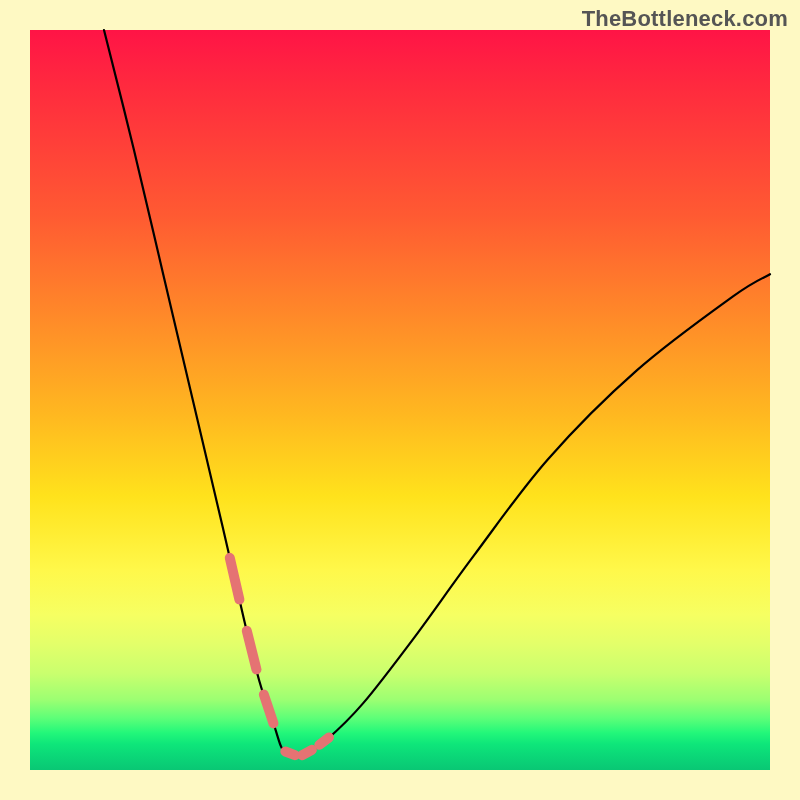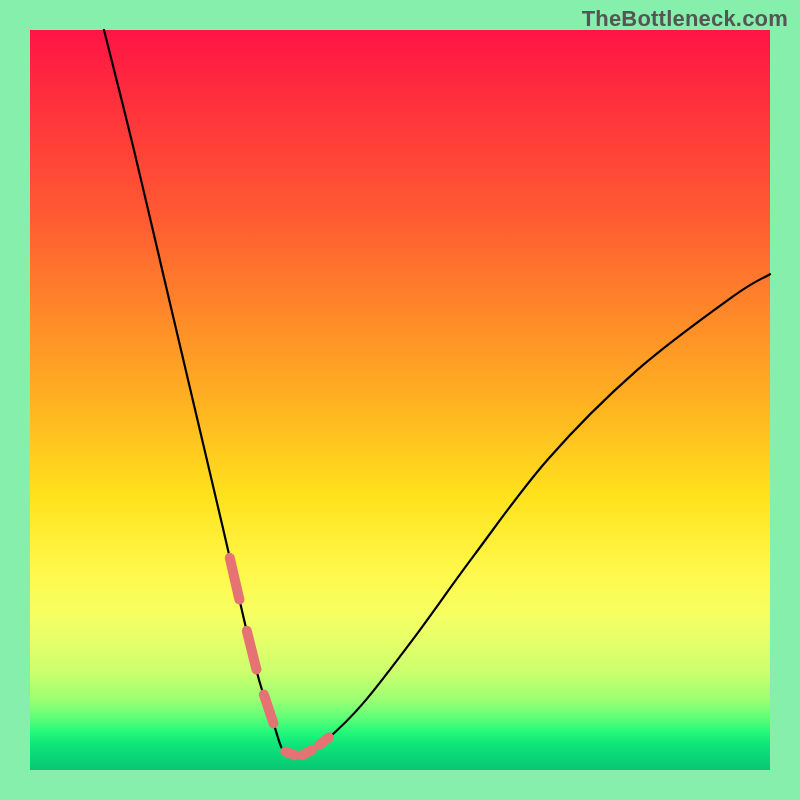--- a/index.html
+++ b/index.html
@@ -1,21 +1,21 @@
 <!DOCTYPE html>
 <html><head>
 <meta charset="utf-8">
 <style>
   * { margin: 0; padding: 0; box-sizing: border-box; }
   html, body { width: 800px; height: 800px; overflow: hidden; background: #000; }
   .frame {
     position: relative;
     width: 800px;
     height: 800px;
-    background: #86efac;
+    background: #fef9c3;
   }
   .watermark {
     position: absolute;
     top: 6px;
     right: 12px;
     font-family: Arial, Helvetica, sans-serif;
     font-size: 22px;
     font-weight: bold;
     color: #555;
     letter-spacing: 0.2px;

